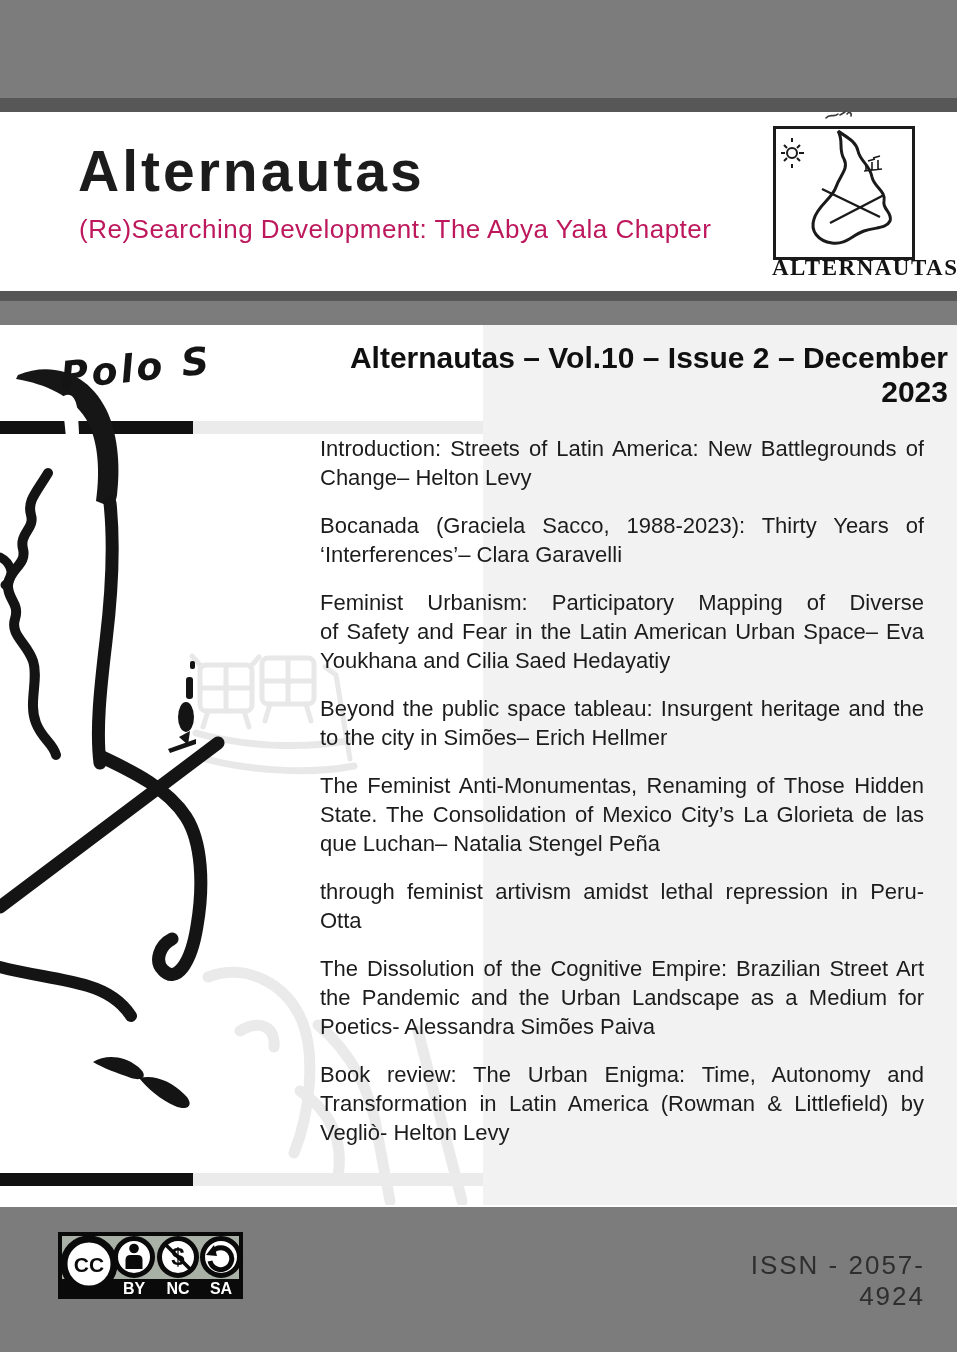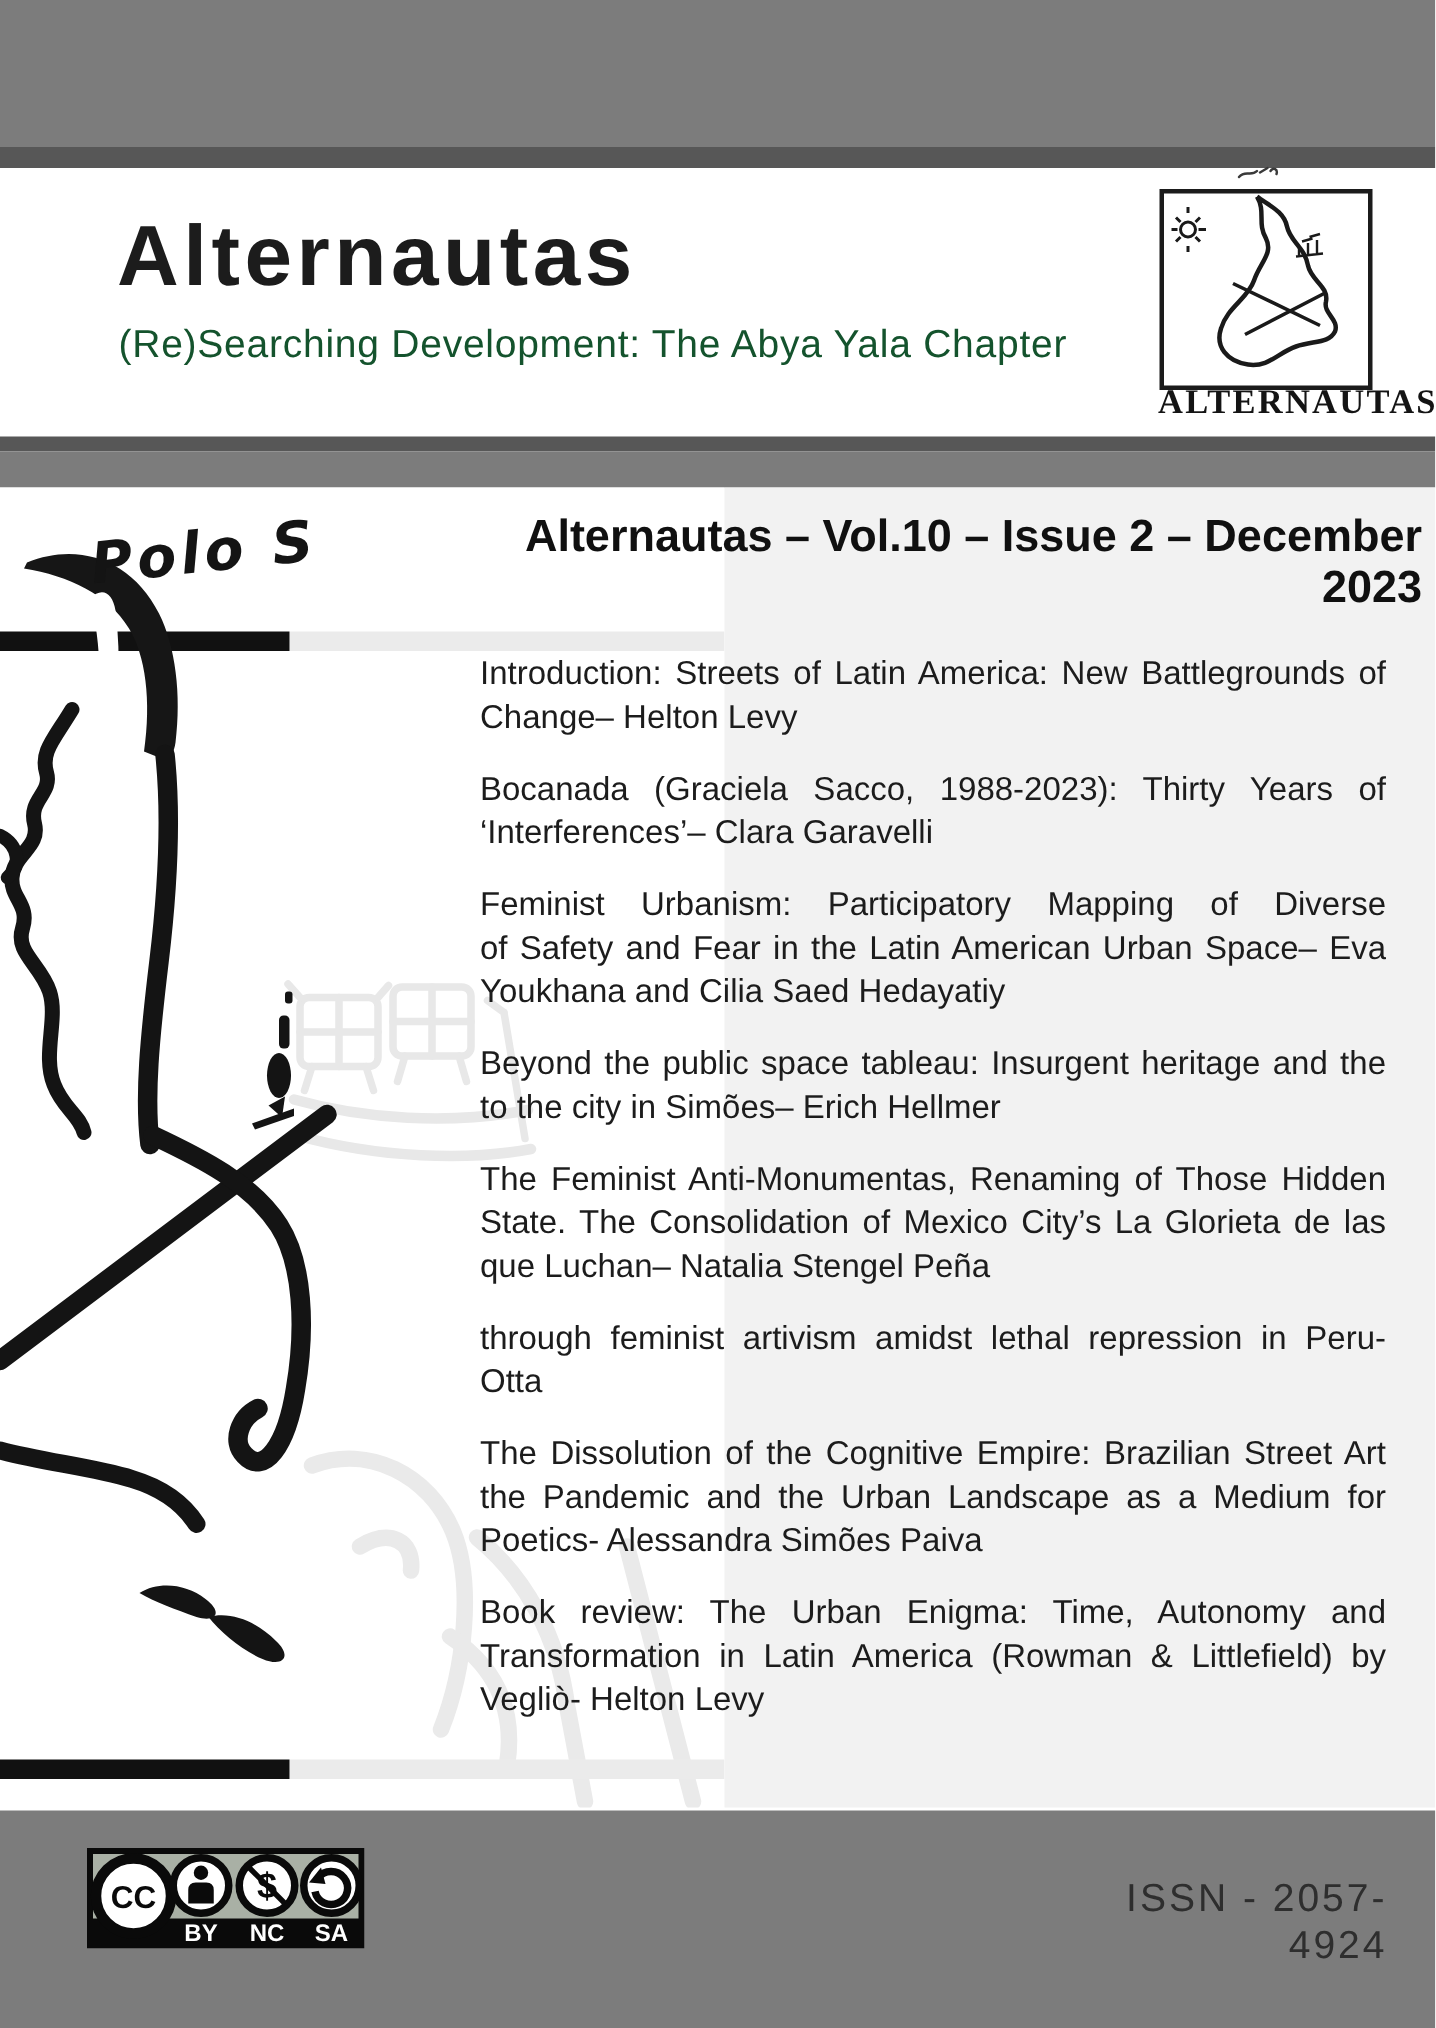--- a/index.html
+++ b/index.html
@@ -8,21 +8,21 @@
   
   .band{position:absolute;left:0;width:957px;}
   .band-top{top:0;height:98px;background:#7c7c7c;}
   .strip-a{top:98px;height:14px;background:#575757;}
   .strip-b{top:291px;height:10px;background:#575757;}
   .band-mid{top:301px;height:24px;background:#7c7c7c;}
   .band-bottom{top:1207px;height:145px;background:#7c7c7c;}
   
   .journal-title{position:absolute;left:78px;top:138px;font-size:57px;font-weight:700;
 ated:0;letter-spacing:3px;color:#1c1c1c;}
-  .journal-subtitle{position:absolute;left:79px;top:214px;font-size:26px;color:#14532d;letter-spacing:0.5px;}
+  .journal-subtitle{position:absolute;left:79px;top:214px;font-size:26px;color:#be185d;letter-spacing:0.5px;}
   .logo-box{position:absolute;left:773px;top:126px;width:142px;height:134px;border:3px solid #1b1b1b;
             box-sizing:border-box;background:#ffffff;}
   .logo-scribble{position:absolute;left:824px;top:106px;}
   .logo-word{position:absolute;left:772px;top:255px;width:172px;text-align:center;
              font-family:"Liberation Serif",serif;font-weight:700;font-size:23px;
              letter-spacing:1.5px;color:#141414;}
   
   .panel-left{position:absolute;left:0;top:325px;width:483px;height:880px;background:#ffffff;}
   .panel-right{position:absolute;left:483px;top:325px;width:474px;height:880px;background:#f2f2f2;}
   .artwork{position:absolute;left:0;top:325px;}

